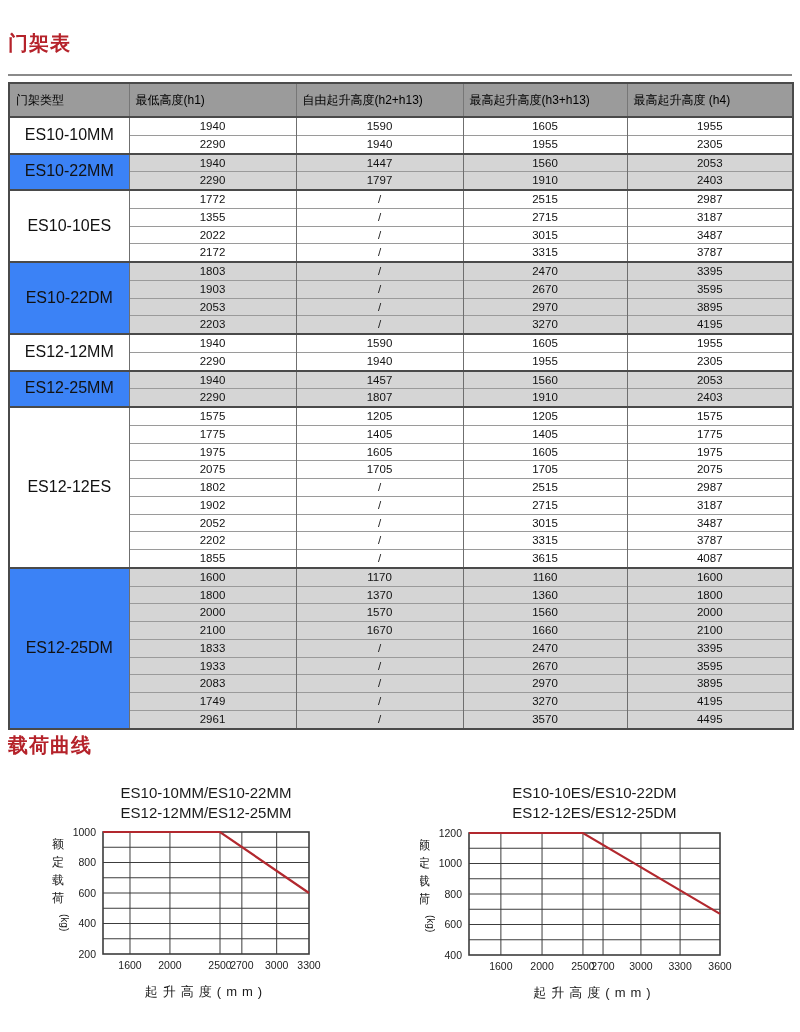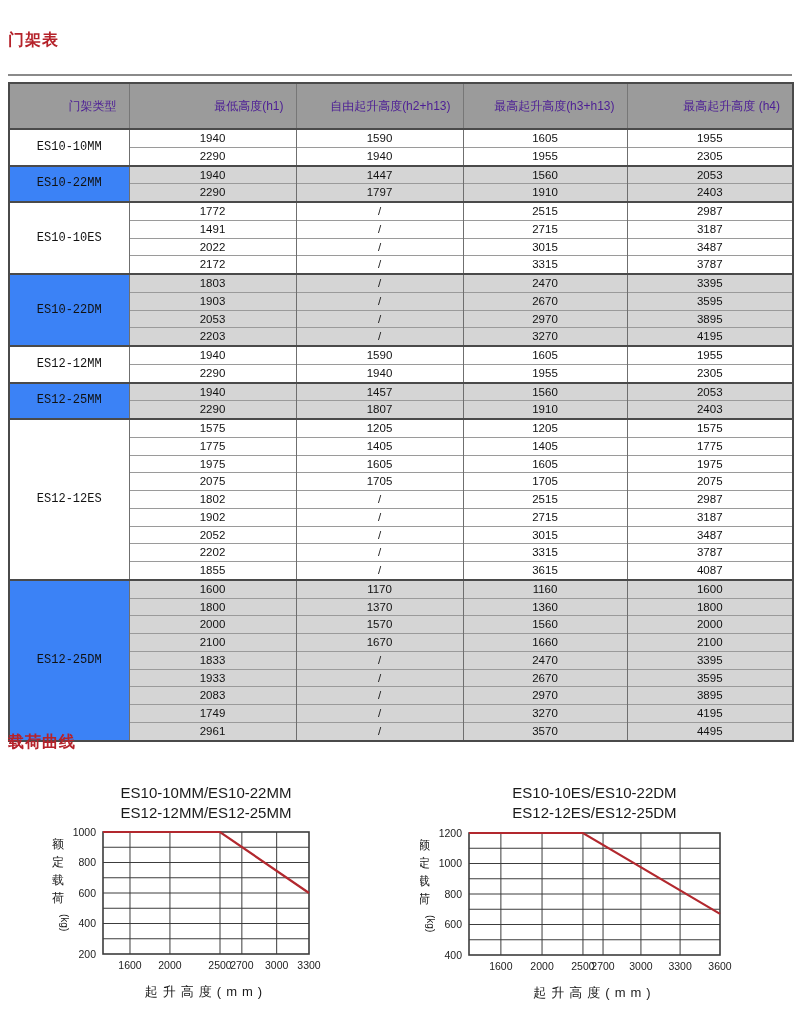--- a/index.html
+++ b/index.html
@@ -3,44 +3,44 @@
 <meta charset="utf-8">
 <style>
   html,body{margin:0;padding:0;}
   body{
     width:800px;height:1032px;position:relative;background:#ffffff;
     font-family:"Liberation Sans","DejaVu Sans",sans-serif;color:#111;
     overflow:hidden;
   }
   .section-title{
     position:absolute;left:8px;margin:0;
-    font-size:16px;font-weight:bold;color:#b5222a;letter-spacing:1px;
+    font-size:20px;font-weight:bold;color:#b5222a;letter-spacing:1px;
   }
   #title-mast{top:30px;}
   #title-curves{top:732px;}
   #top-rule{
     position:absolute;left:8px;top:74px;width:784px;height:2px;background:#8a8a8a;
   }
   #mast-table{
     position:absolute;left:8px;top:82px;width:784px;
     border-collapse:collapse;table-layout:fixed;
     border:2px solid #4a4a4a;
   }
   #mast-table th{
-    background:#9b9b9b;color:#4c1d95;font-weight:normal;font-size:12px;
+    background:#9b9b9b;color:#000000;font-weight:normal;font-size:12px;
     height:20px;border-left:1px solid #777;border-bottom:2px solid #4a4a4a;
-    padding:12px;text-align:right;
+    padding:6px;text-align:left;
   }
   #mast-table td{
     font-size:11.5px;text-align:center;padding:0;height:16.75px;line-height:16.75px;
     border-left:1px solid #6f6f6f;border-top:1px solid #9a9a9a;
   }
   #mast-table tr.group-start td{border-top:2px solid #4a4a4a;}
   #mast-table td.shaded{background:#d5d5d5;}
-  #mast-table td.type-cell{font-size:12px;background:#ffffff;font-family:Liberation Mono, monospace;}
+  #mast-table td.type-cell{font-size:16px;background:#ffffff;}
   #mast-table td.type-cell.shaded{background:#3b82f6;}
   .chart-svg{position:absolute;}
   #chart-left{left:35px;top:778px;}
   #chart-right{left:420px;top:778px;}
   .chart-svg text{fill:#1a1a1a;}
   .chart-svg .ctitle{font-size:15px;}
   .chart-svg .tick{font-size:10.5px;fill:#222;}
   .chart-svg .axis-title{font-size:13px;letter-spacing:5px;}
   .chart-svg .ylab{font-size:12px;}
   .chart-svg .ylab-unit{font-size:10px;}
@@ -97,21 +97,21 @@
         <td class="shaded">2403</td>
       </tr>
       <tr class="group-start">
         <td rowspan="4" class="type-cell">ES10-10ES</td>
         <td class="">1772</td>
         <td class="">/</td>
         <td class="">2515</td>
         <td class="">2987</td>
       </tr>
       <tr>
-        <td class="">1491</td>
+        <td class="">1355</td>
         <td class="">/</td>
         <td class="">2715</td>
         <td class="">3187</td>
       </tr>
       <tr>
         <td class="">2022</td>
         <td class="">/</td>
         <td class="">3015</td>
         <td class="">3487</td>
       </tr>

